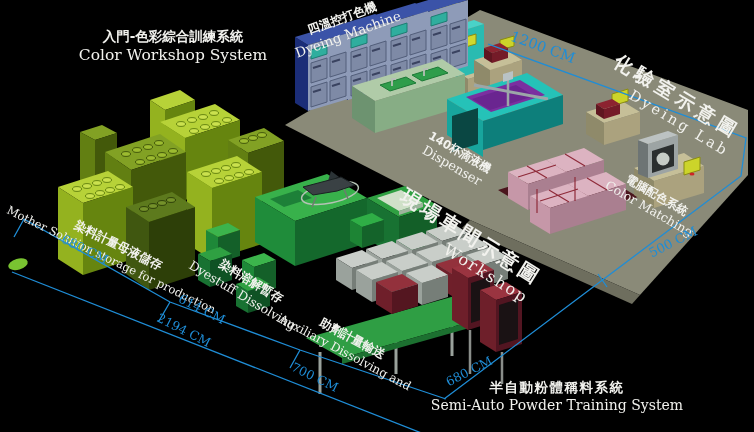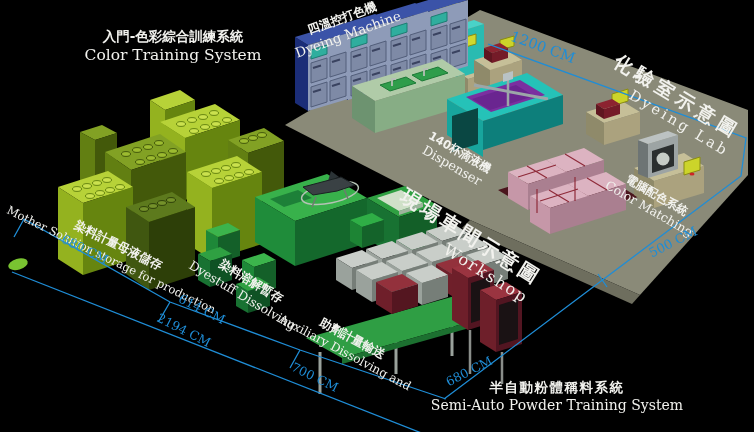--- a/index.html
+++ b/index.html
@@ -374,21 +374,21 @@
     <path d="M488,44 L746,138 L741,176 L444,399"></path>
     <path d="M598,274 l9,13"></path>
     <path d="M24,219 L170,302 L300,350 L446,399"></path>
     <path d="M12,272 L452,445"></path>
     <path d="M24,219 l-10,18 M170,302 l-11,19 M300,350 l-10,18"></path>
   </g>
 </svg>
 
 <div class="lbl" style="left:173px;top:46px;transform:translate(-50%,-50%);--zs:13.5px;--es:15.5px;">
   <span class="zh">入門-色彩綜合訓練系統</span>
-  <span class="en">Color Training System</span>
+  <span class="en">Color Workshop System</span>
 </div>
 
 <div class="lbl" style="left:345px;top:26px;transform:translate(-50%,-50%) rotate(-20deg);--zs:12px;--es:13.5px;">
   <span class="zh">四溫控打色機</span>
   <span class="en">Dyeing Machine</span>
 </div>
 
 <div class="lbl ra" style="left:673px;top:104px;transform:translate(-50%,-50%) rotate(31deg);--zs:19px;--zls:5px;--es:14.5px;--els:3px;">
   <span class="zh">化驗室示意圖</span>
   <span class="en">Dyeing  Lab</span>

